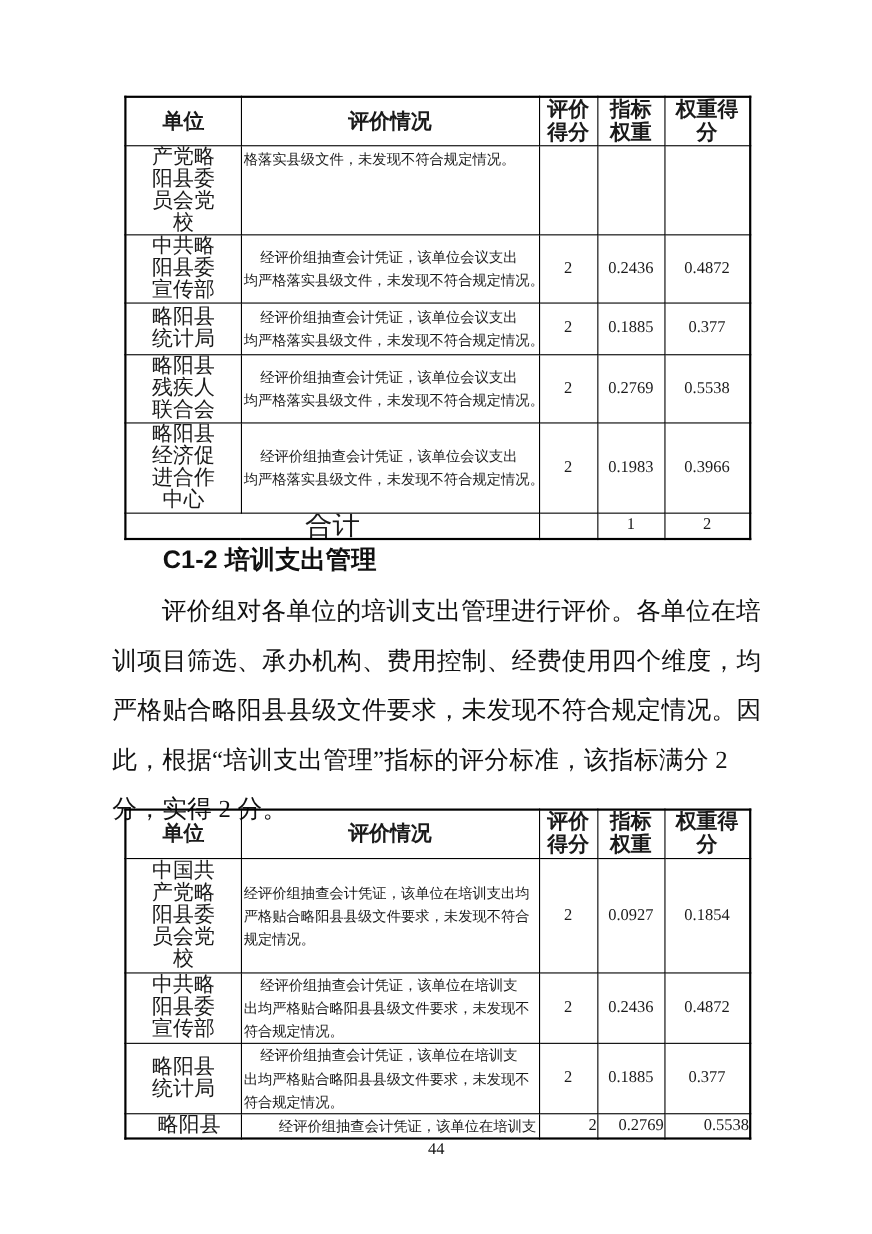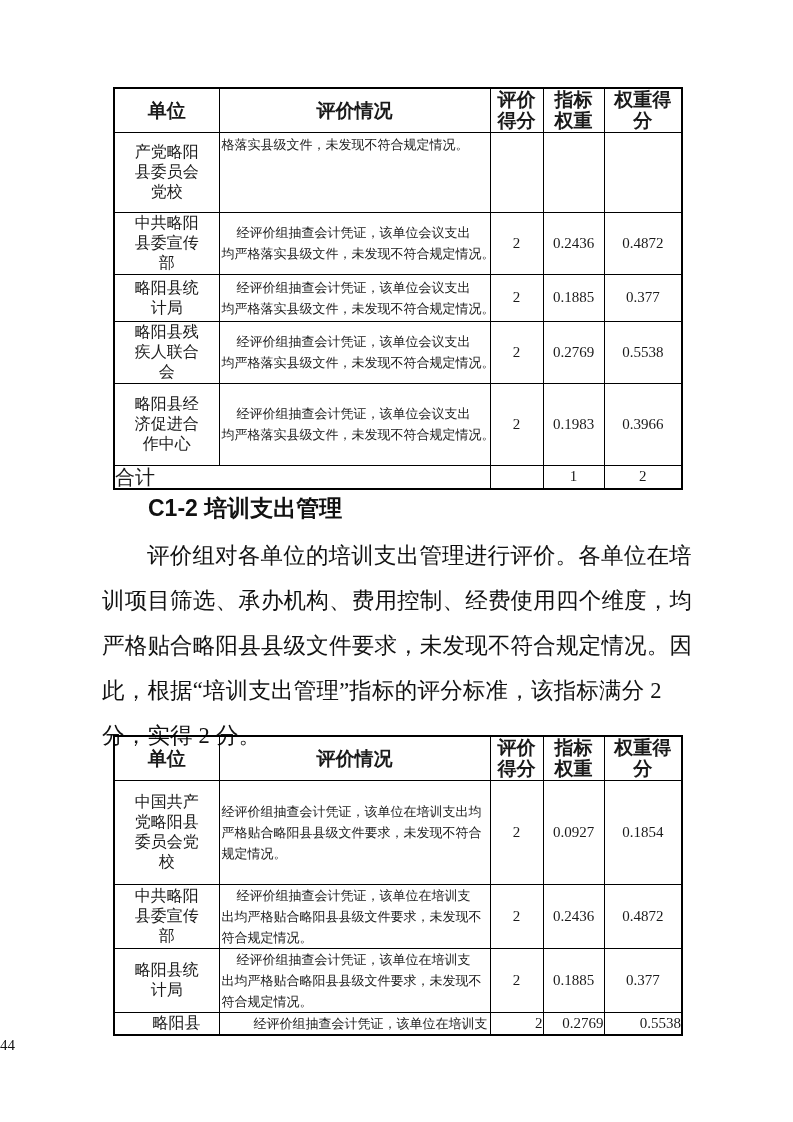--- a/index.html
+++ b/index.html
@@ -14,45 +14,45 @@
   }
   .t1 { top:87px; }
   .t2 { top:735px; }
   th, td { border:1.5px solid #000; padding:0; overflow:hidden; }
   th {
     font-size:19px; font-weight:bold; line-height:21px;
     text-align:center; vertical-align:middle; padding:0 4px;
     font-family:"Liberation Serif","DejaVu Serif",serif;
   }
   td.unit {
-    font-size:16px; line-height:20px; text-align:center;
+    font-size:19px; line-height:20px; text-align:center;
     vertical-align:middle; padding:0 18px;
   }
   td.eval {
     font-size:13px; line-height:21px; white-space:pre;
     text-align:left; vertical-align:middle; padding:0 2px;
   }
   td.eval.indent { text-indent:15px;margin-top:20px; }
   td.eval.vtop { vertical-align:top; padding-top:1px;margin-left:44px; }
   td.num { font-size:15px; text-align:center; vertical-align:middle; }
-  td.total-label { font-size:20px; line-height:22px; text-align:left; vertical-align:middle; }
+  td.total-label { font-size:25px; line-height:22px; text-align:center; vertical-align:middle; }
   tr.clipped td { vertical-align:middle;text-align:right; }
   .heading {
     position:absolute; left:148px; top:494px; margin:0;
     font-family:"Liberation Sans","DejaVu Sans",sans-serif;
     font-size:23px; font-weight:bold; line-height:28px; color:#111;
   }
   .para {
     position:absolute; left:102px; top:533px; width:592px; margin:0;
     font-size:22.5px; line-height:45px; letter-spacing:0.2px;
     white-space:pre-line; text-align:justify; text-indent:45px; color:#111;
   }
   .pagenum {
     position:absolute; left:0; top:1037px; width:793px;
-    font-size:15px; color:#111;
+    text-align:center; font-size:15px; color:#111;
   }
 </style>
 </head>
 <body>
 
 <div class="page">
 
   <table class="eval-table t1">
     <colgroup>
       <col style="width:105px">

